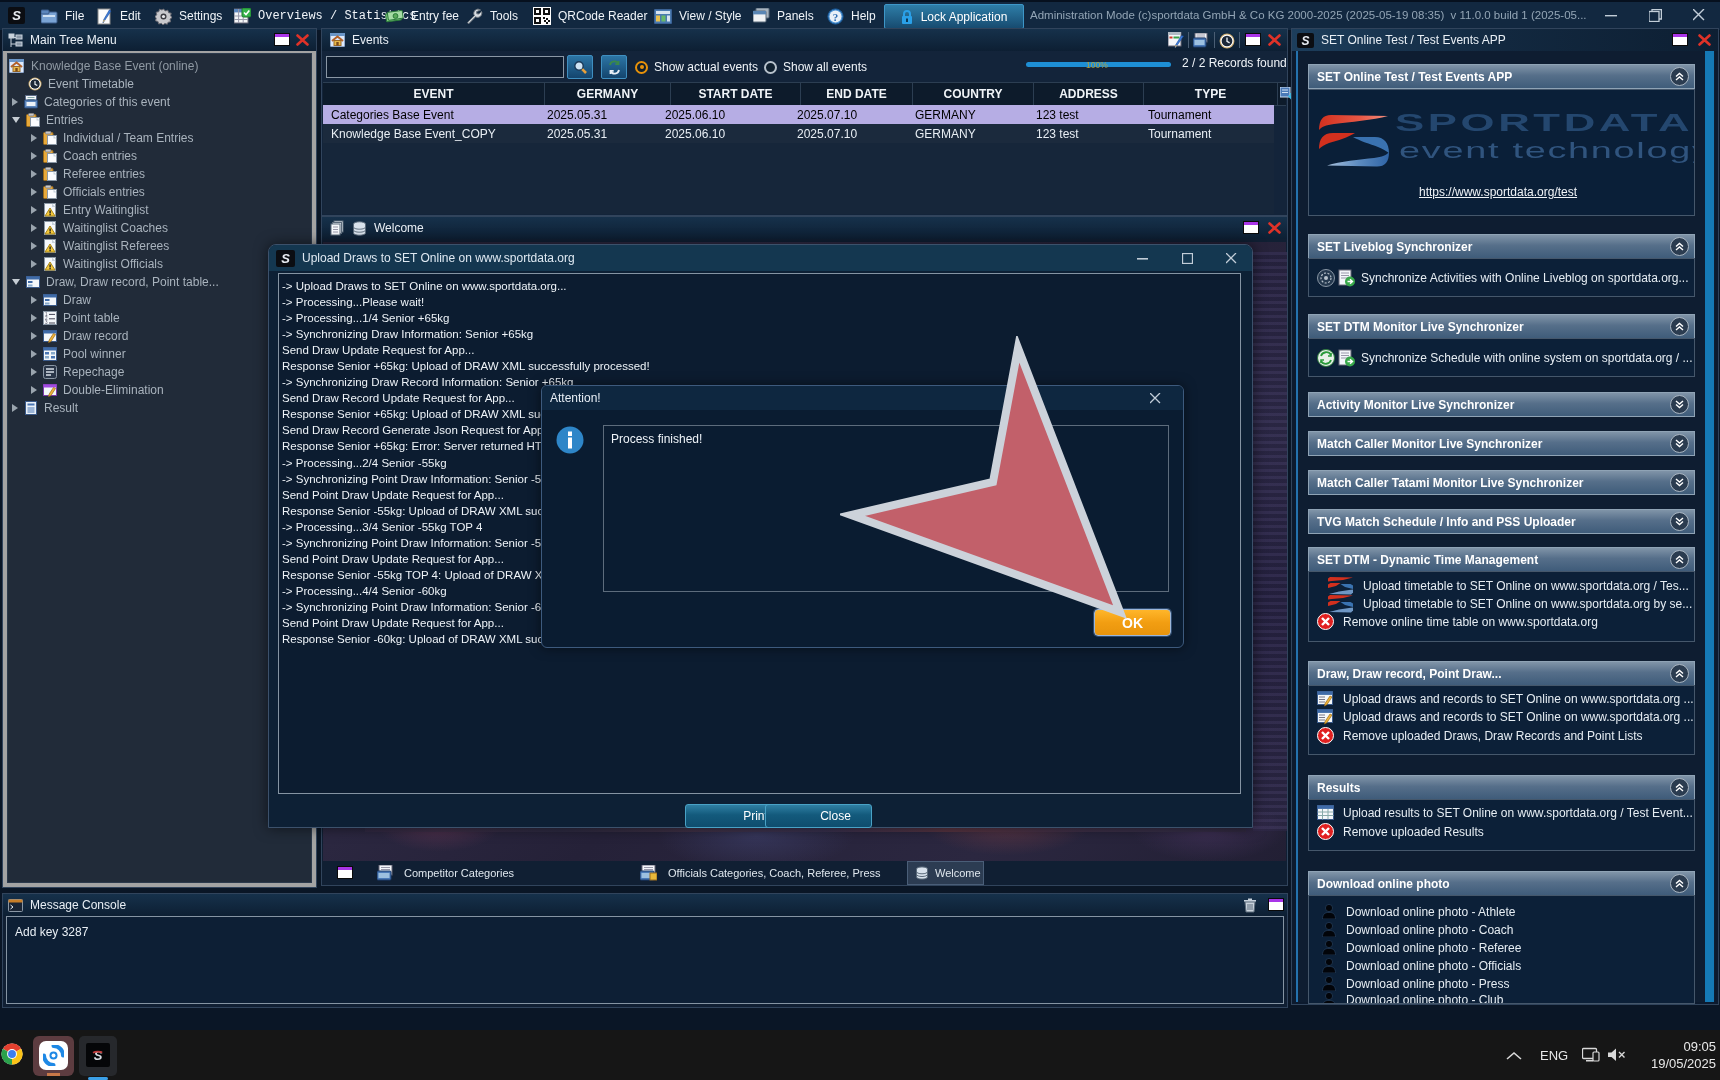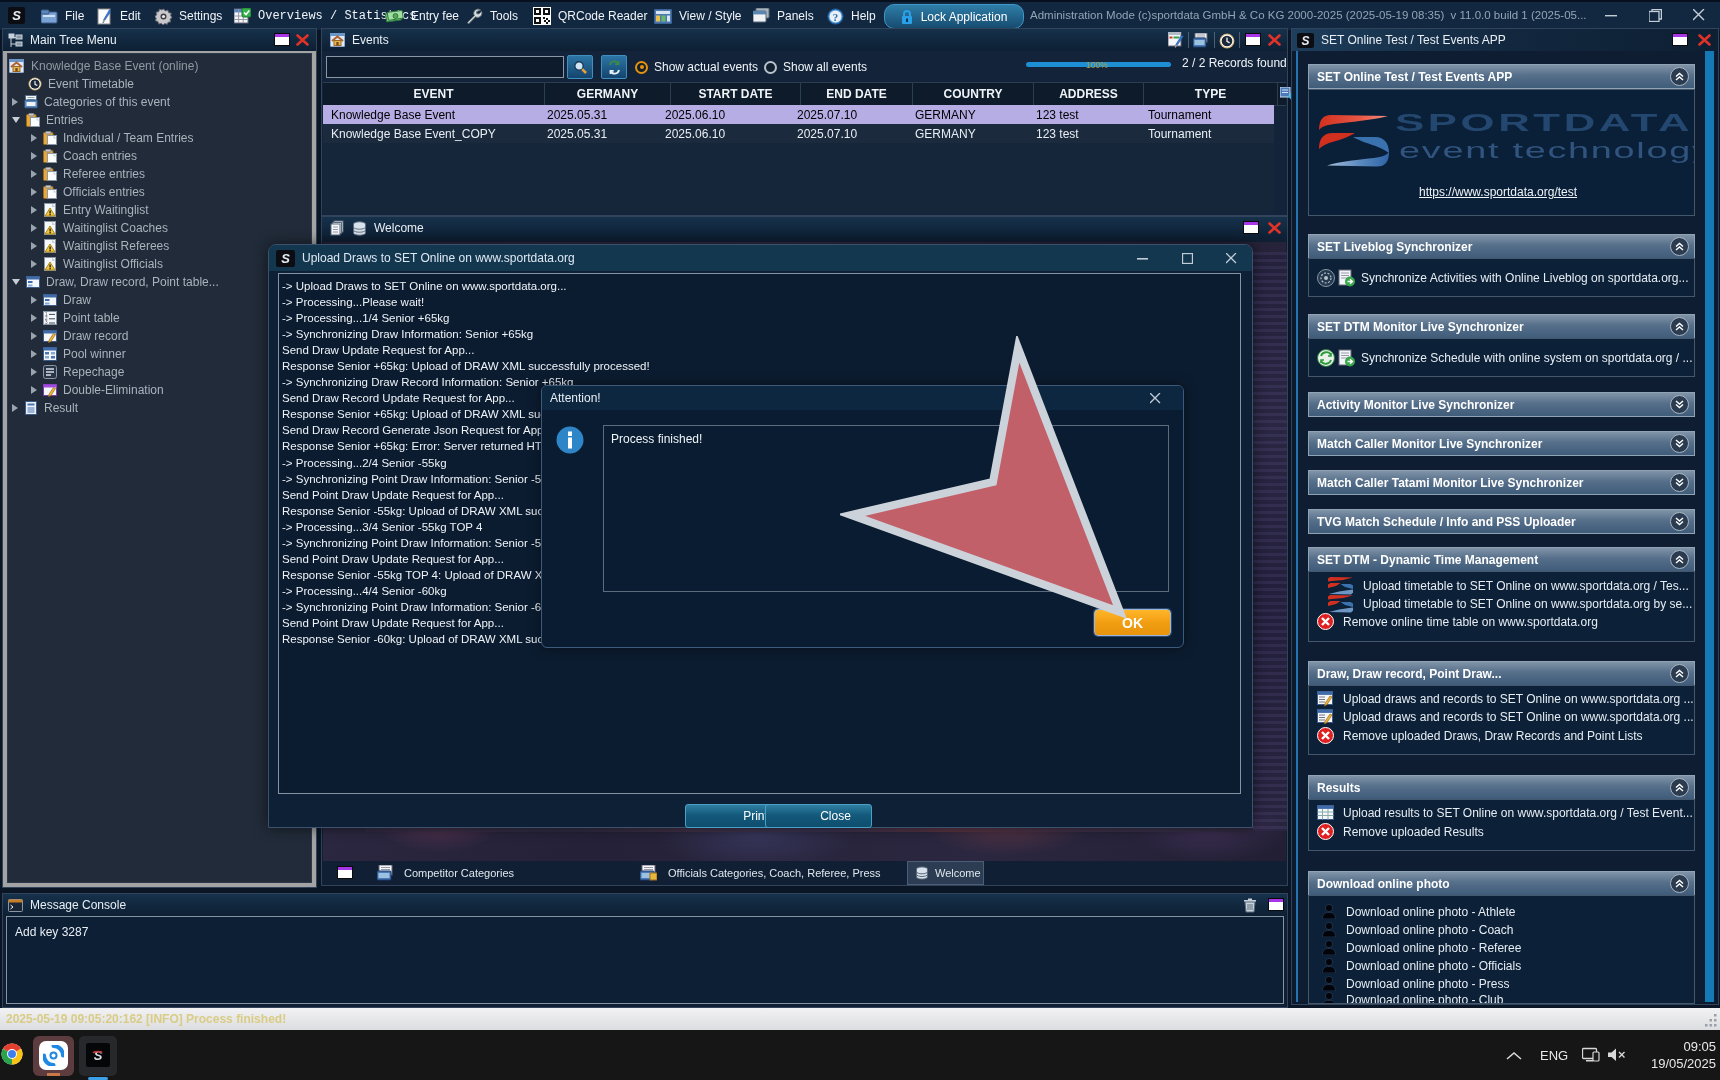--- a/index.html
+++ b/index.html
@@ -1,21 +1,21 @@
 <!DOCTYPE html>
 <html><head><meta charset="utf-8"><style>
 html,body{margin:0;padding:0;background:#0a1626;}
 #app{position:relative;width:1720px;height:1080px;overflow:hidden;font-family:"Liberation Sans",sans-serif;color:#e8eef4;font-size:12px;}
 .abs{position:absolute;}
 .flex{display:flex;align-items:center;}
 
 #menubar{position:absolute;left:0;top:0;width:1720px;height:28px;background:#122840;border-top:2px solid #06101e;}
 .mitem{position:absolute;top:3px;height:22px;display:flex;align-items:center;color:#f0f4f8;font-size:12px;}
 .mitem svg{margin-right:7px;}
-#lockbtn{position:absolute;left:884px;top:2px;width:138px;height:23px;background:linear-gradient(180deg,#2e7ea8,#174b70);border:1px solid #3e97c8;border-radius:10px;display:flex;align-items:center;justify-content:center;color:#fff;font-size:12px;}
+#lockbtn{position:absolute;left:884px;top:2px;width:138px;height:23px;background:linear-gradient(180deg,#2e7ea8,#174b70);border:1px solid #3e97c8;border-radius:2px;display:flex;align-items:center;justify-content:center;color:#fff;font-size:12px;}
 #wintitle{position:absolute;left:1030px;top:7px;color:#93a5b5;font-size:11.5px;white-space:nowrap;}
 .phead{position:absolute;left:0;right:0;top:0;height:22px;background:linear-gradient(180deg,#16314b,#0d1f33);display:flex;align-items:center;color:#e9eff5;font-size:12px;}
 .wrst{width:16px;height:13px;background:#fff;border:1px solid #0a0a0a;position:relative;display:inline-block;box-sizing:border-box;}
 .wrst:before{content:"";position:absolute;left:0;right:0;top:0;height:3px;background:#a935e8;}
 .xsvg{display:inline-block;}
 
 #tree{position:absolute;left:2px;top:28px;width:315px;height:860px;background:#a3a3a3;border:1px solid #31445c;box-sizing:border-box;}
 #treebody{position:absolute;left:4px;top:24px;right:4px;bottom:4px;background:#212b39;border:1px solid #2c3a4c;}
 .trow{position:absolute;height:18px;display:flex;align-items:center;color:#a9b3bd;font-size:12px;white-space:nowrap;}
 .tar{width:0;height:0;border-left:6px solid #9aa4ae;border-top:4px solid transparent;border-bottom:4px solid transparent;display:inline-block;}
@@ -479,21 +479,21 @@
     <div class="thcell" style="left:590px;width:121px;">COUNTRY</div>
     <div class="thcell" style="left:711px;width:110px;">ADDRESS</div>
     <div class="thcell" style="left:821px;width:134px;">TYPE</div>
     <svg class="abs" style="left:957px;top:4px;" width="14" height="14">
           <rect x="0" y="0" width="10" height="10" fill="#4a7ab8" stroke="#cfe0f2"></rect>
           <path d="M2 3 H8 M2 5.5 H8" stroke="#cfe0f2"></path>
           <path d="M11 6 v5 m-2.5 -2.5 l2.5 2.8 l2.5 -2.8" stroke="#3ac0e8" stroke-width="1.6" fill="none"></path>
         </svg>
   </div>
   <div id="trow1">
-    <div class="tcell" style="left:8px;">Knowledge Base Event</div>
+    <div class="tcell" style="left:8px;">Categories Base Event</div>
     <div class="tcell" style="left:224px;">2025.05.31</div>
     <div class="tcell" style="left:342px;">2025.06.10</div>
     <div class="tcell" style="left:474px;">2025.07.10</div>
     <div class="tcell" style="left:592px;">GERMANY</div>
     <div class="tcell" style="left:713px;">123 test</div>
     <div class="tcell" style="left:825px;">Tournament</div>
   </div>
   <div id="trow2">
     <div class="tcell" style="left:8px;">Knowledge Base Event_COPY</div>
     <div class="tcell" style="left:224px;">2025.05.31</div>
@@ -648,33 +648,20 @@
   <div id="attnbox">
         <div style="margin:6px 0 0 7px;">Process finished!</div>
       </div>
   <div id="okbtn">OK</div>
 </div>
 
 <svg id="bigarrow" class="abs" style="left:840px;top:336px;" width="296" height="290" viewBox="0 0 296 290">
   <polygon points="280,276 178,12 153,146 11,179" fill="#c2606a" stroke="#ccd2da" stroke-width="8" stroke-linejoin="miter"></polygon>
 </svg>
 
-<div id="statusbar">
-      <span style="margin-left:6px;">2025-05-19 09:05:20:162 [INFO] Process finished!</span>
-  <svg class="abs" style="left:1705px;top:6px;" width="13" height="13">
-        <g fill="#9aa0a8">
-          <rect x="9" y="0" width="2.5" height="2.5"></rect>
-          <rect x="9" y="5" width="2.5" height="2.5"></rect>
-          <rect x="9" y="10" width="2.5" height="2.5"></rect>
-          <rect x="4.5" y="5" width="2.5" height="2.5"></rect>
-          <rect x="4.5" y="10" width="2.5" height="2.5"></rect>
-          <rect x="0" y="10" width="2.5" height="2.5"></rect>
-        </g>
-      </svg>
-</div>
 
 <div id="taskbar">
   <svg class="abs" style="left:1px;top:13px;" width="22" height="22" viewBox="0 0 24 24">
         <circle cx="12" cy="12" r="11.5" fill="#fff"></circle>
         <path d="M12,12 L2.04,6.25 A11.5,11.5 0 0 1 21.96,6.25 Z" fill="#e5402f"></path>
         <path d="M12,12 L21.96,6.25 A11.5,11.5 0 0 1 12,23.5 Z" fill="#fcc317"></path>
         <path d="M12,12 L12,23.5 A11.5,11.5 0 0 1 2.04,6.25 Z" fill="#2ba24c"></path>
         <circle cx="12" cy="12" r="5.4" fill="#fff"></circle>
         <circle cx="12" cy="12" r="4.3" fill="#3d7ef0"></circle>
       </svg>

